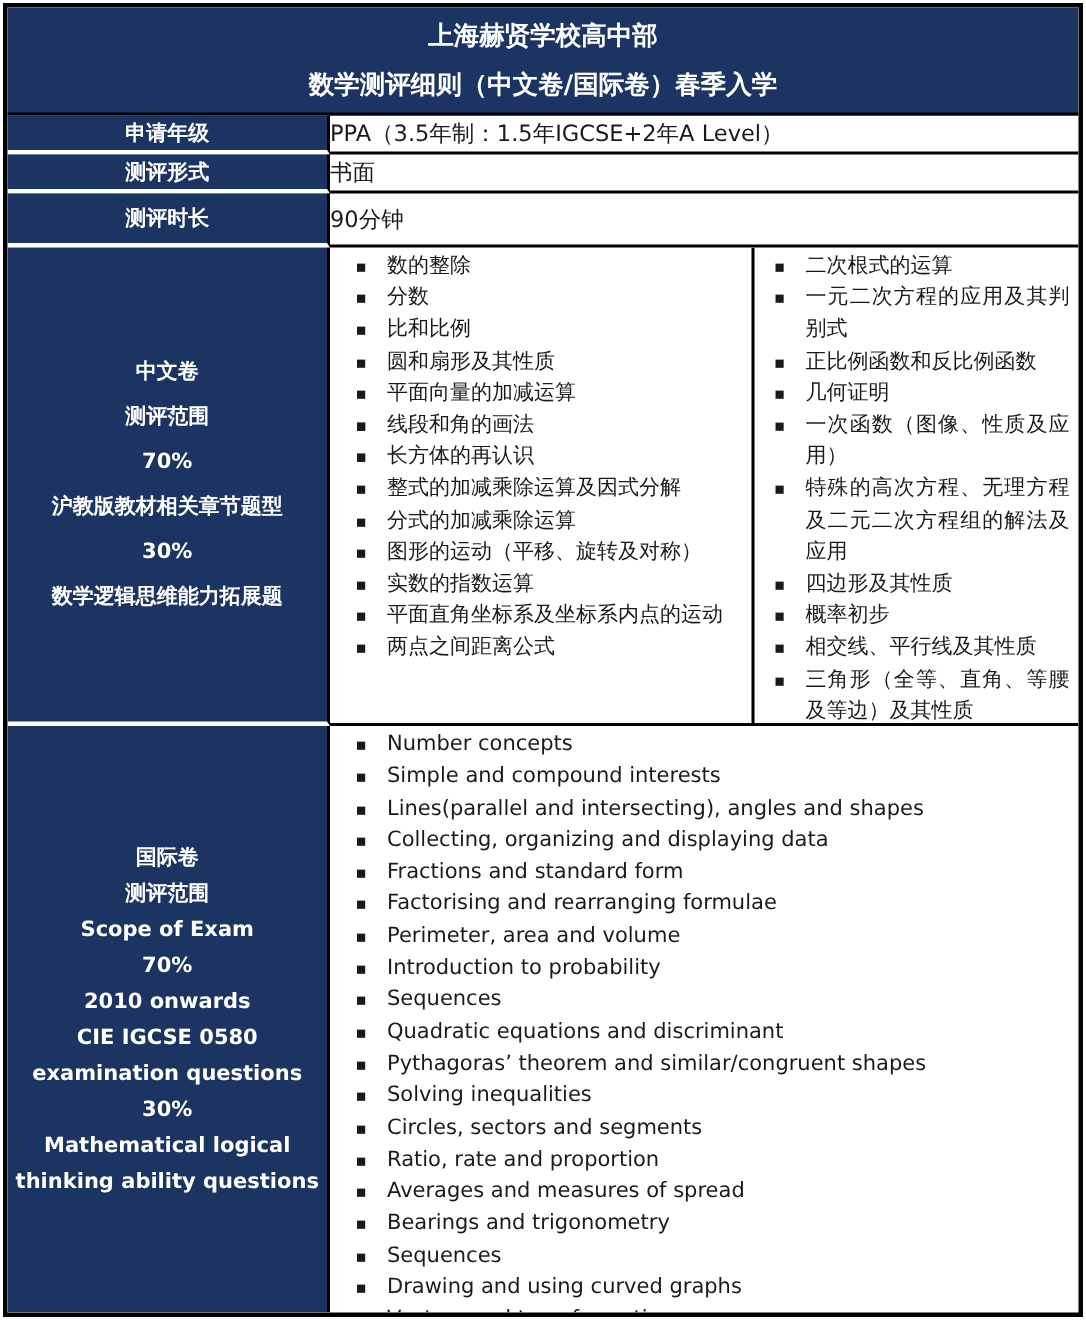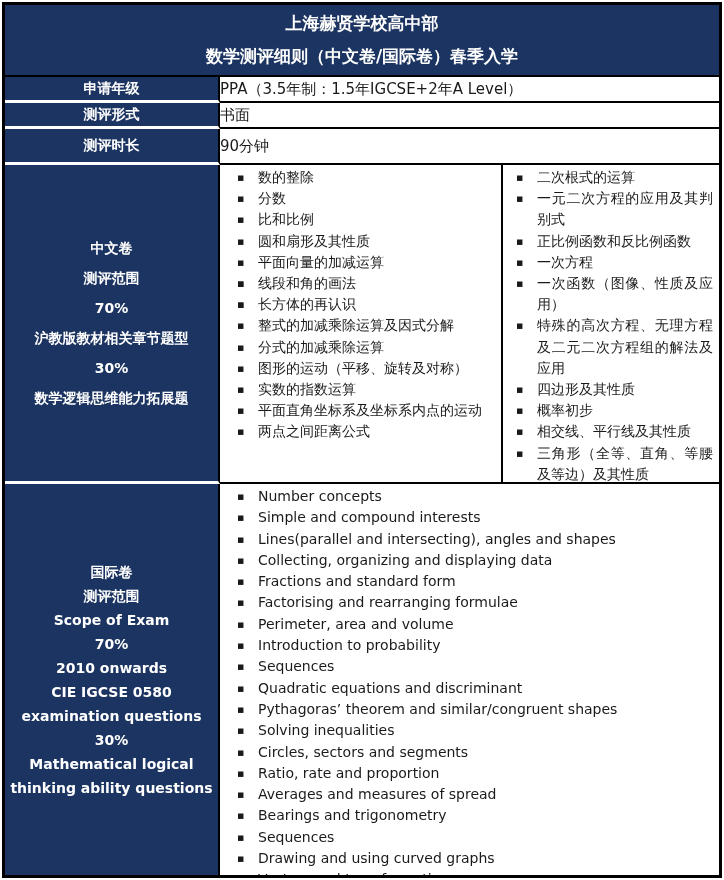--- a/index.html
+++ b/index.html
@@ -95,21 +95,21 @@
               <li><span class="blt">▪</span><span>实数的指数运算</span></li>
               <li><span class="blt">▪</span><span>平面直角坐标系及坐标系内点的运动</span></li>
               <li><span class="blt">▪</span><span>两点之间距离公式</span></li>
             </ul>
         </div>
         <div class="col-right">
           <ul class="topics tight">
               <li><span class="blt">▪</span><span>二次根式的运算</span></li>
               <li><span class="blt">▪</span><span>一元二次方程的应用及其判别式</span></li>
               <li><span class="blt">▪</span><span>正比例函数和反比例函数</span></li>
-              <li><span class="blt">▪</span><span>一次方程</span></li>
+              <li><span class="blt">▪</span><span>几何证明</span></li>
               <li><span class="blt">▪</span><span>一次函数（图像、性质及应用）</span></li>
               <li><span class="blt">▪</span><span>特殊的高次方程、无理方程及二元二次方程组的解法及应用</span></li>
               <li><span class="blt">▪</span><span>四边形及其性质</span></li>
               <li><span class="blt">▪</span><span>概率初步</span></li>
               <li><span class="blt">▪</span><span>相交线、平行线及其性质</span></li>
               <li><span class="blt">▪</span><span>三角形（全等、直角、等腰及等边）及其性质</span></li>
             </ul>
         </div>
       </div>
     </div>

